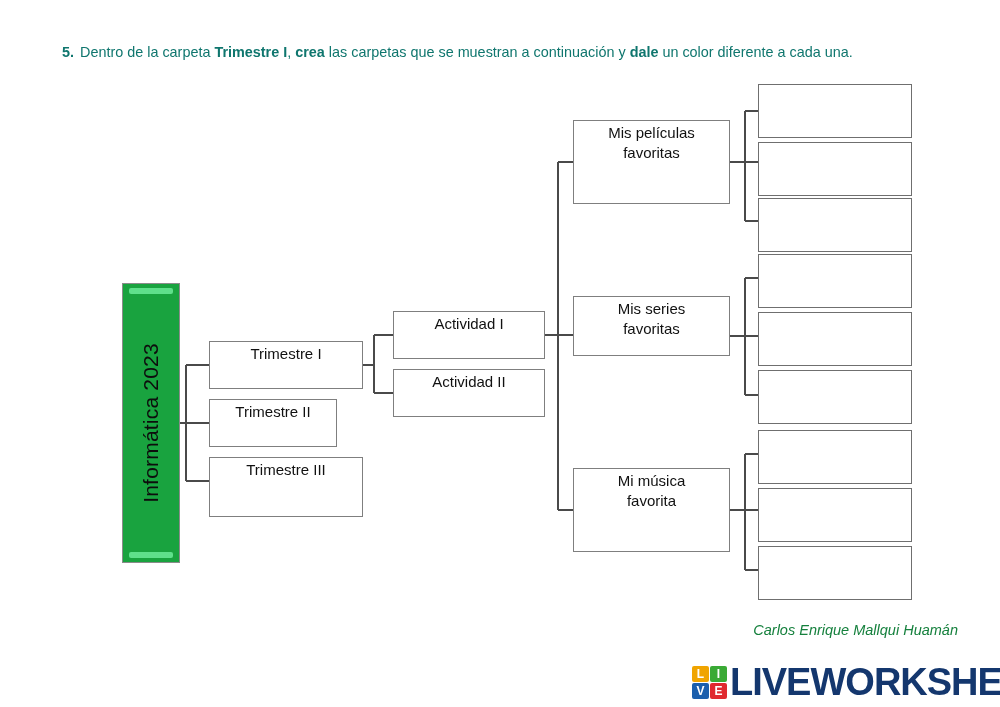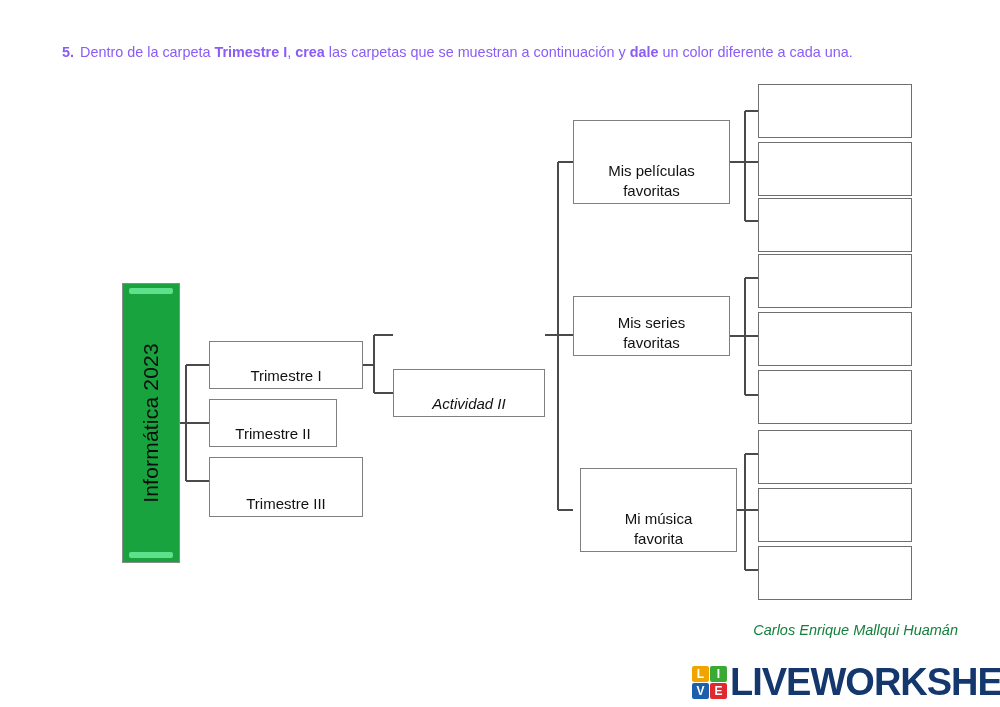--- a/index.html
+++ b/index.html
@@ -15,21 +15,21 @@
     overflow: hidden;
   }
 
   
   #instruction {
     position: absolute;
     left: 62px; top: 42px;
     width: 920px;
     font-size: 14.4px;
     line-height: 20px;
-    color: #8b5cf6;
+    color: #0f766e;
     white-space: nowrap;
   }
   #instruction .num { font-weight: bold; margin-right: 6px; }
   #instruction b { font-weight: bold; }
 
   
   #diagram {
     position: absolute;
     left: 0; top: 0;
     width: 1000px; height: 707px;
@@ -70,21 +70,21 @@
     color: #0d0d0d;
     letter-spacing: .2px;
   }
 
   
   .node {
     position: absolute;
     border: 1px solid #7f7f7f;
     background: #ffffff;
     display: flex;
-    align-items: flex-end;
+    align-items: flex-start;
     justify-content: center;
     text-align: center;
     font-size: 15px;
     line-height: 20px;
     color: #111111;
     padding: 2px 6px;
   }
   .node.empty { border-color: #6f6f6f; }
   .node .two-line { white-space: pre-line; }
 
@@ -188,33 +188,36 @@
   <div class="node" style="left:209px; top:341px; width:154px; height:48px;">
     <span>Trimestre I</span>
   </div>
   <div class="node" style="left:209px; top:399px; width:128px; height:48px;">
     <span>Trimestre II</span>
   </div>
   <div class="node" style="left:209px; top:457px; width:154px; height:60px;">
     <span>Trimestre III</span>
   </div>
 
-  <div class="node" style="left:393px; top:369px; width:152px; height:48px;font-style:italic;">
+  <div class="node" style="left:393px; top:311px; width:152px; height:48px;">
+    <span>Actividad I</span>
+  </div>
+  <div class="node" style="left:393px; top:369px; width:152px; height:48px;">
     <span>Actividad II</span>
   </div>
 
   <div class="node" style="left:573px; top:120px; width:157px; height:84px;">
     <span class="two-line">Mis películas
 favoritas</span>
   </div>
   <div class="node" style="left:573px; top:296px; width:157px; height:60px;">
     <span class="two-line">Mis series
 favoritas</span>
   </div>
-  <div class="node" style="left:573px; top:468px; width:157px; height:84px;margin-left:7px;">
+  <div class="node" style="left:573px; top:468px; width:157px; height:84px;">
     <span class="two-line">Mi música
 favorita</span>
   </div>
 
   <div class="node empty" style="left:758px; top:84px; width:154px; height:54px;">
     <span></span>
   </div>
   <div class="node empty" style="left:758px; top:142px; width:154px; height:54px;">
     <span></span>
   </div>

